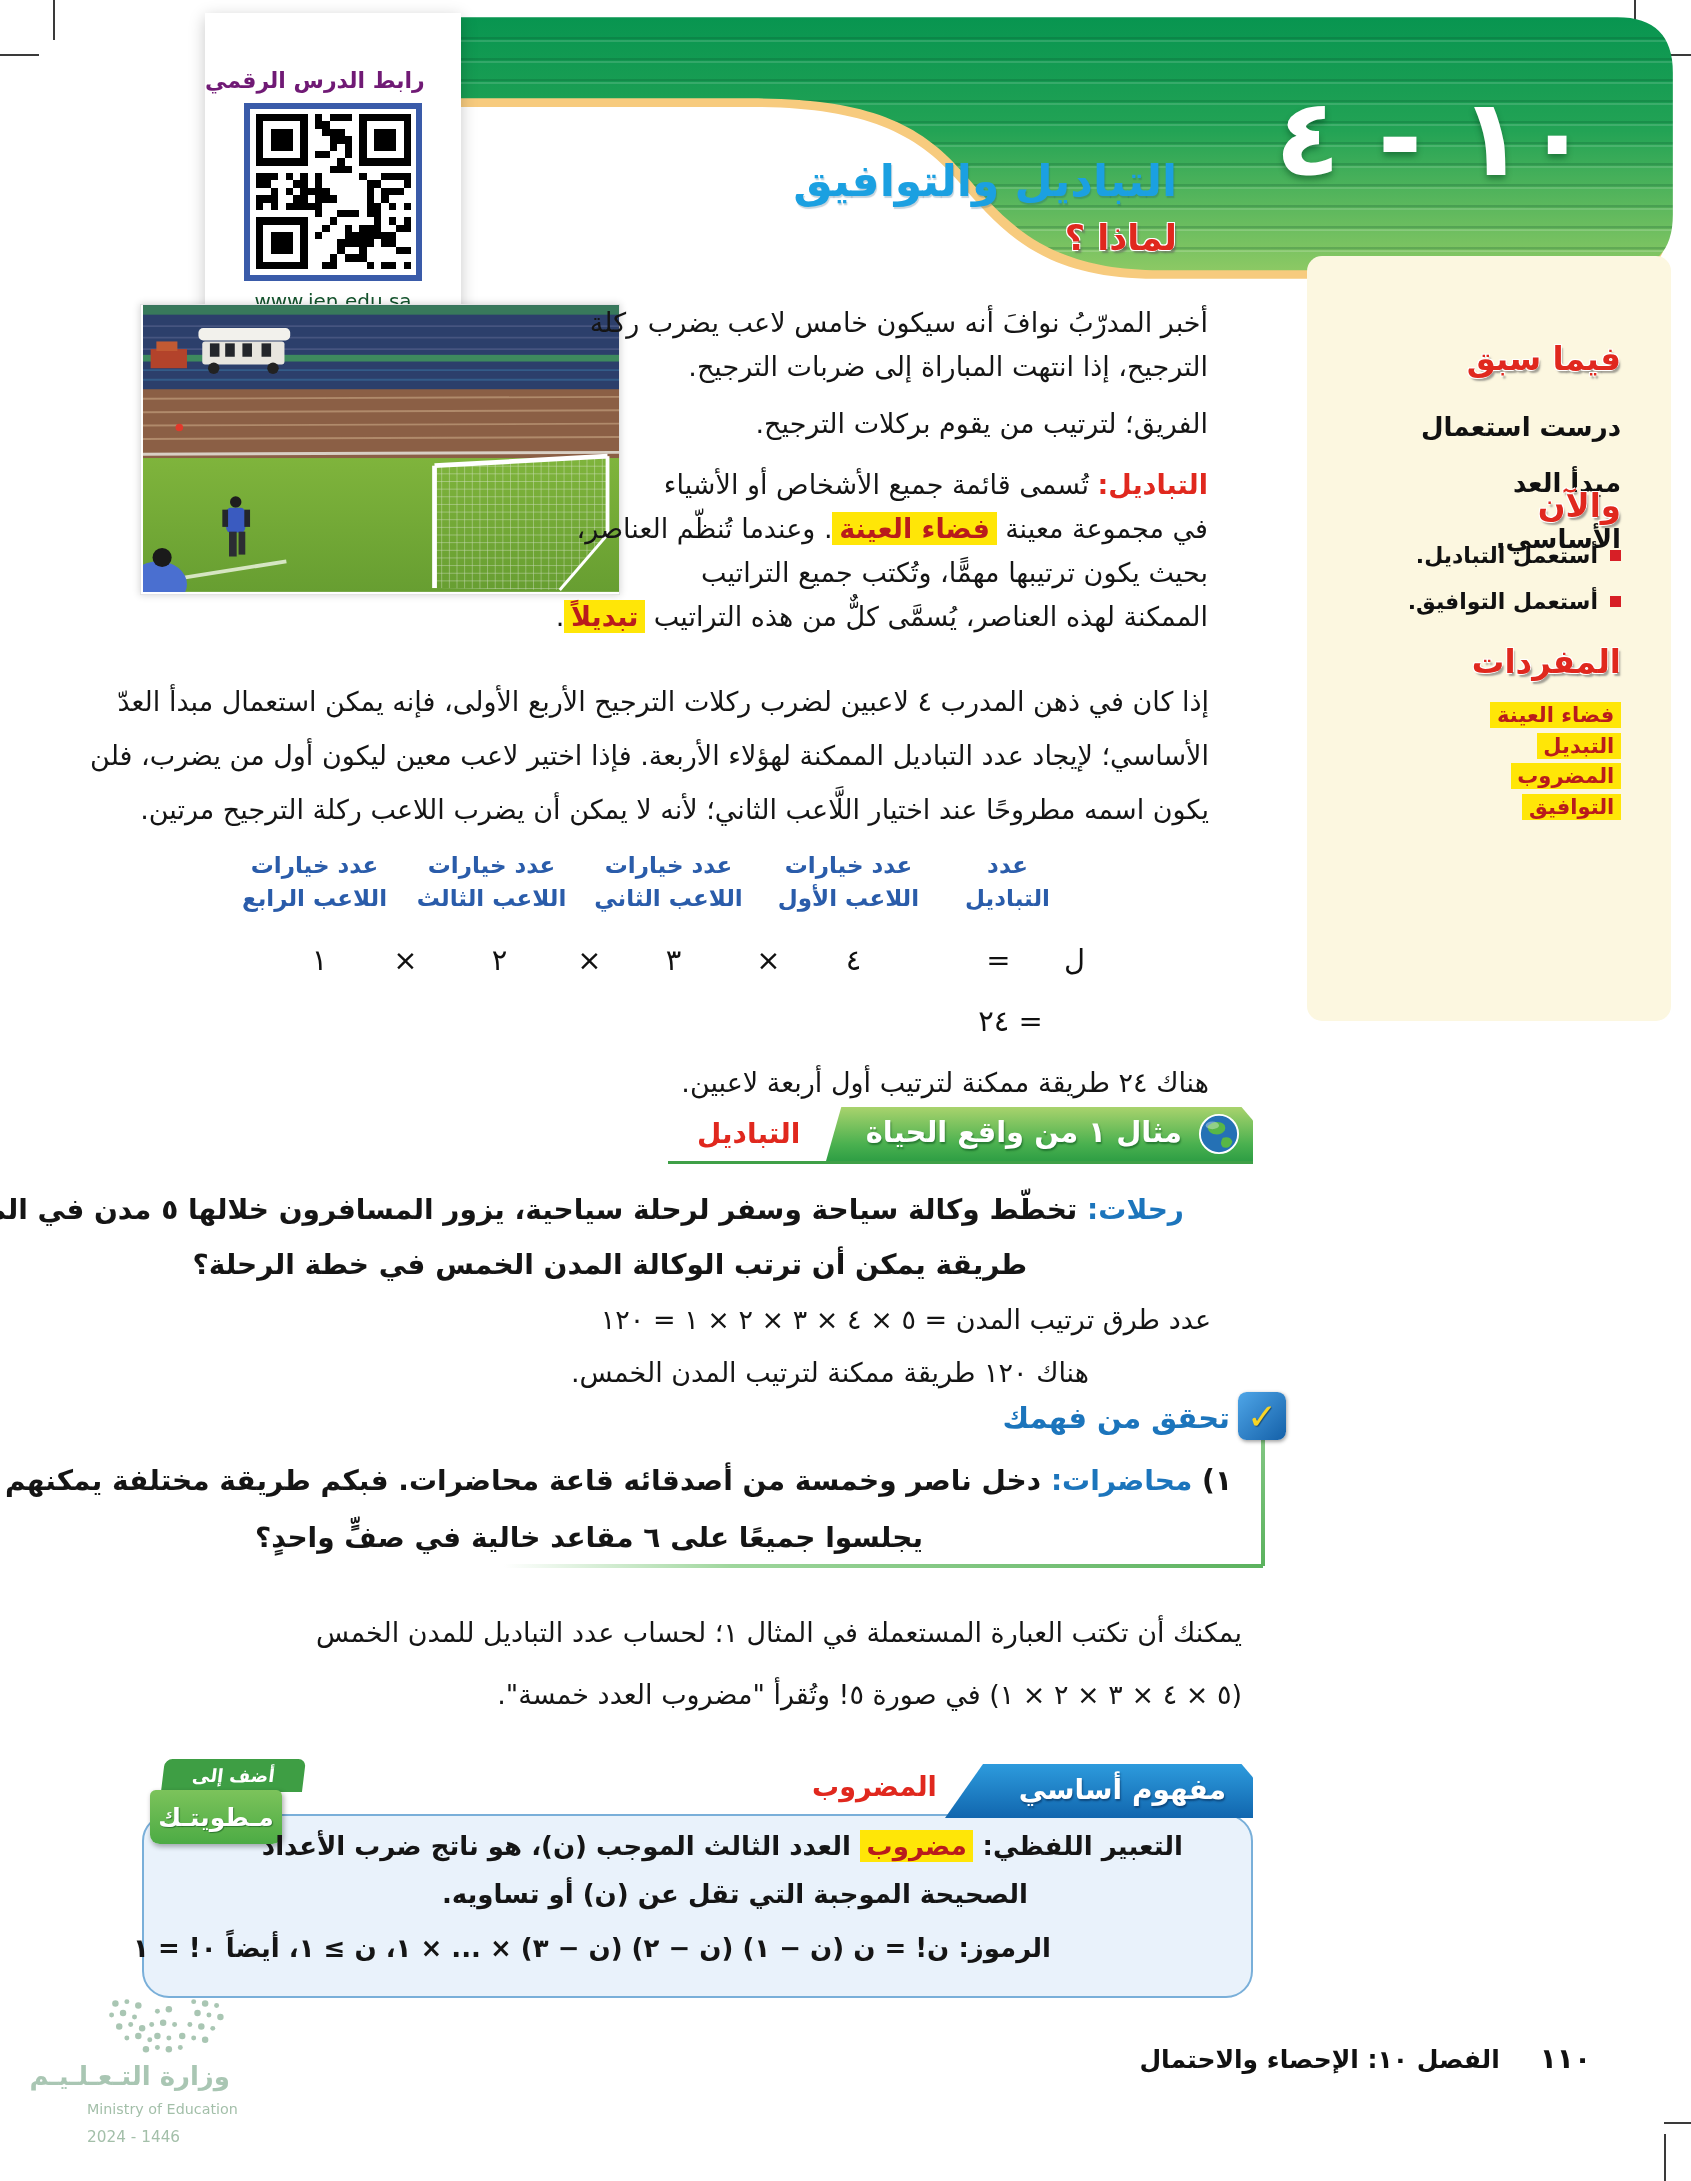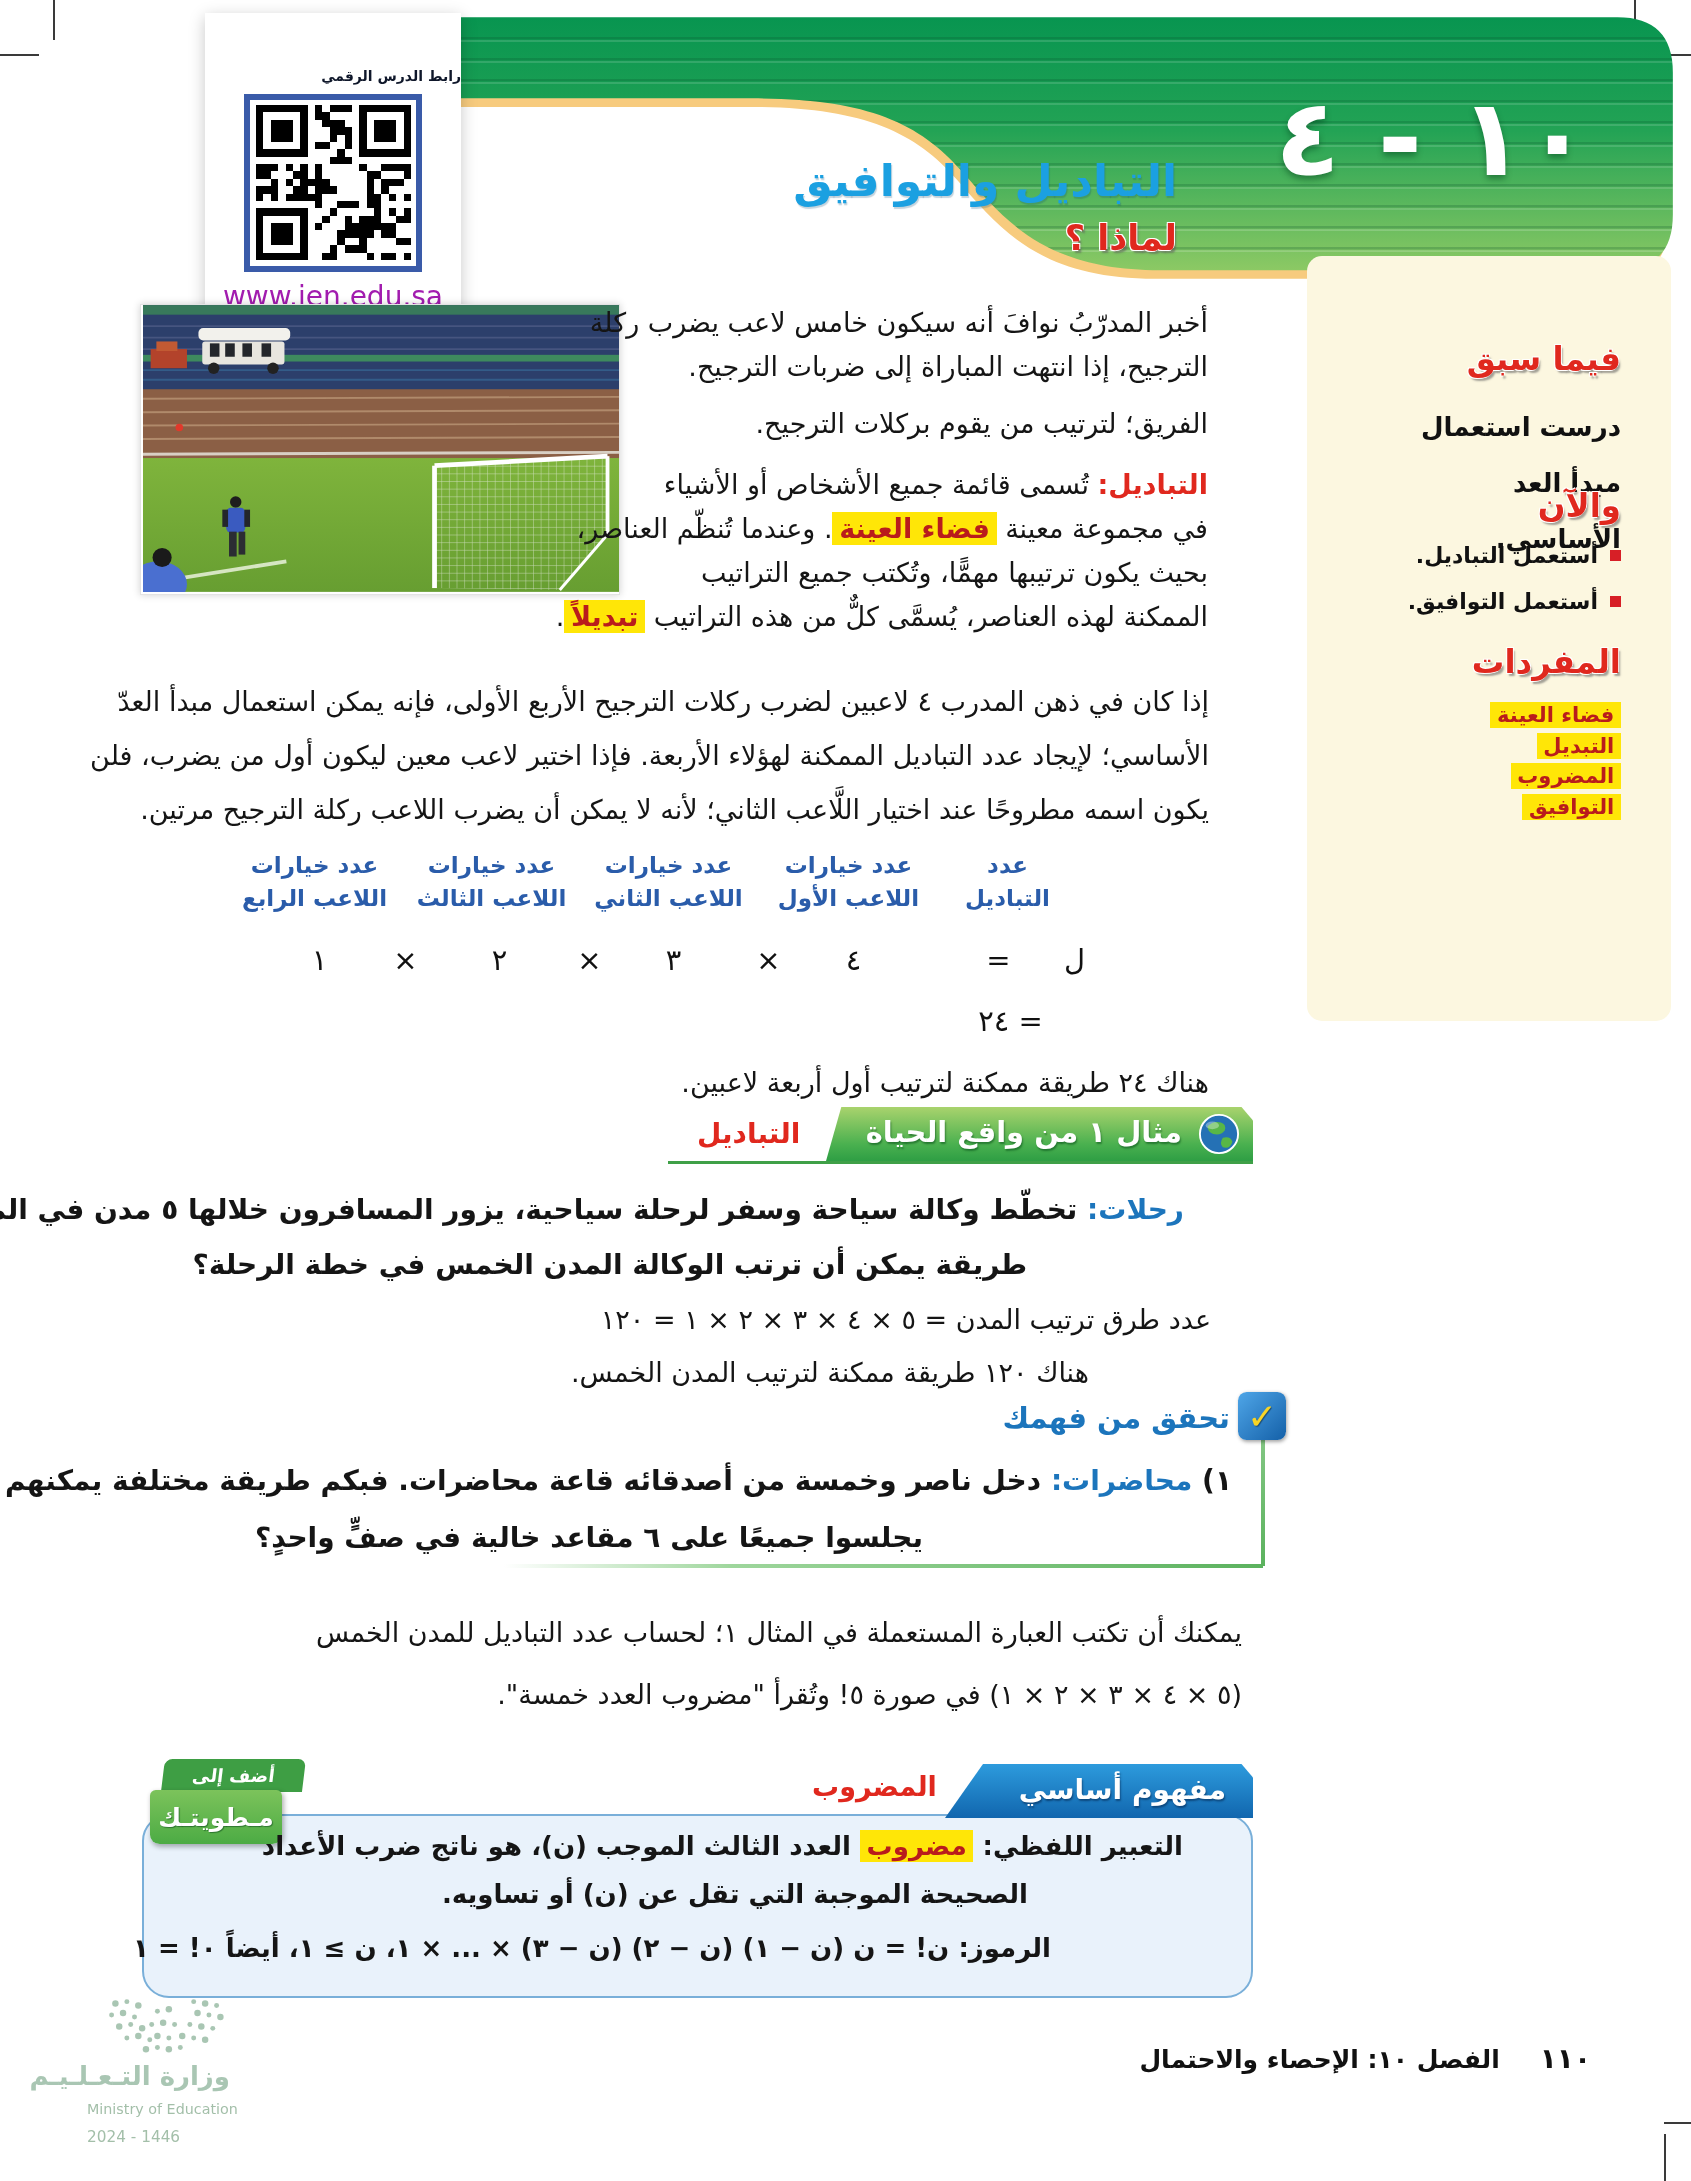--- a/index.html
+++ b/index.html
@@ -79,21 +79,21 @@
           <line x1="290" y1="241" x2="1760" y2="241"></line>
         <line x1="290" y1="263" x2="1760" y2="263"></line>
       </g>
     </g>
   </svg>
 
   <div class="abs ln" style="left:1271px;top:76px;width:325px;text-align:center;font-size:107px;font-weight:bold;color:#ffffff;
               text-shadow:0 3.8px 6.7px rgba(0,60,25,.45);">١٠ - ٤</div>
 
   <div class="abs" style="left:206px;top:13.4px;width:256px;height:317px;background:#ffffff;box-shadow:0 3.8px 15.3px rgba(0,0,0,.22);">
-    <div style="margin-top:55px;text-align:right;font-size:14px;font-weight:bold;color:#0f172a;">رابط الدرس الرقمي</div>
+    <div style="margin-top:55px;text-align:left;font-size:22px;font-weight:bold;color:#701a75;">رابط الدرس الرقمي</div>
     <div style="margin:9.6px auto 0;width:178px;height:178px;border:6.7px solid #3A5BA9;background:#fff;padding:4.8px;box-sizing:border-box;">
       <svg width="155" height="155" viewBox="0 0 21 21" shape-rendering="crispEdges">
         <g fill="#000">
           <rect x="0" y="0" width="7" height="7"></rect>
             <rect x="14" y="0" width="7" height="7"></rect>
             <rect x="0" y="14" width="7" height="7"></rect>
         </g>
         <g fill="#fff">
           <rect x="1" y="1" width="5" height="5"></rect>
             <rect x="15" y="1" width="5" height="5"></rect>
@@ -218,21 +218,21 @@
             <rect x="14" y="19" width="1" height="1"></rect>
             <rect x="9" y="20" width="1" height="1"></rect>
             <rect x="10" y="20" width="1" height="1"></rect>
             <rect x="15" y="20" width="1" height="1"></rect>
             <rect x="17" y="20" width="1" height="1"></rect>
             <rect x="18" y="20" width="1" height="1"></rect>
             <rect x="20" y="20" width="1" height="1"></rect>
           </g>
       </svg>
     </div>
-    <div style="margin-top:7.6px;text-align:center;font-size:28px;color:#a21caf;direction:ltr;">www.ien.edu.sa</div>
+    <div style="margin-top:7.6px;text-align:center;font-size:20px;color:#14532d;direction:ltr;">www.ien.edu.sa</div>
   </div>
 
   <div class="abs ln" style="right:514px;top:155px;font-size:44px;font-weight:bold;color:#1BA0E1;text-shadow:1px 1.9px 1px rgba(20,80,120,.25);">التباديل والتوافيق</div>
   <div class="abs ln fancy-red" style="right:514px;top:218px;font-size:35px;">لماذا ؟</div>
 
   <div class="abs" style="left:1308px;top:256px;width:364px;height:765px;background:#FCF7E0;border-radius:15px;">
     <div class="abs ln fancy-red" style="right:50px;top:84px;font-size:32.5px;">فيما سبق</div>
     <div class="abs ar bold" style="right:50px;top:143px;width:239px;font-size:26px;line-height:56px;color:#111;">درست استعمال مبدأ العد الأساسي.</div>
     <div class="abs ln fancy-red" style="right:50px;top:231px;font-size:32.5px;">والآن</div>
     <div class="abs bullet-row" style="right:50px;top:287px;">

